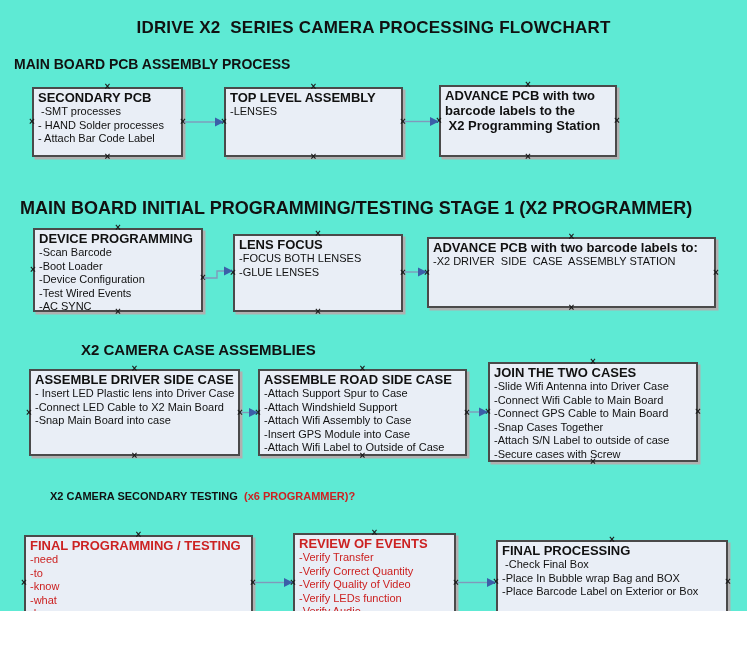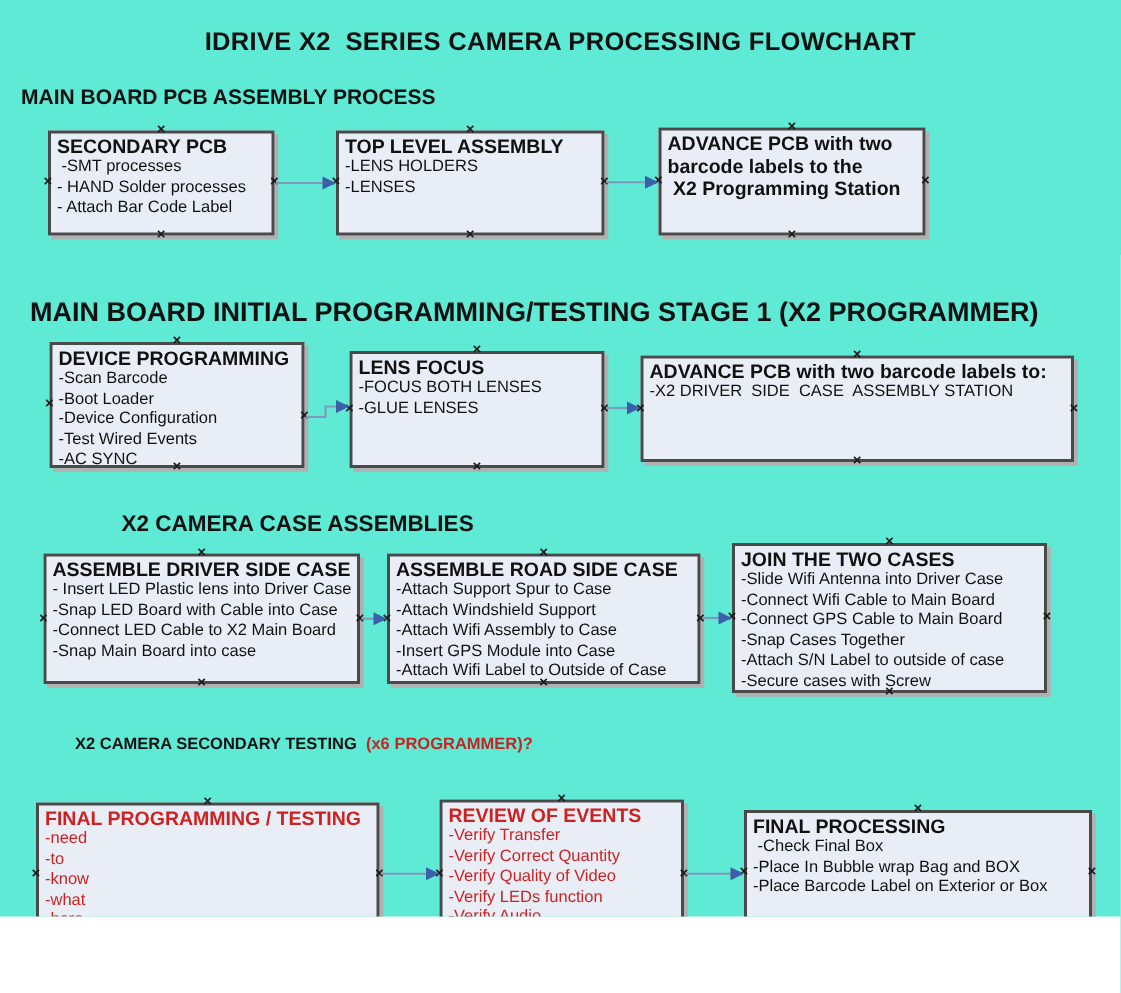--- a/index.html
+++ b/index.html
@@ -53,21 +53,20 @@
         <div class="line">- Attach Bar Code Label</div>
       </div>
   <span class="h ht">×</span>
       <span class="h hb">×</span>
       <span class="h hl">×</span>
       <span class="h hr">×</span>
     </div>
   <div class="box" style="left:224px;top:87px;width:179px;height:70px">
     <div class="box-title">TOP LEVEL ASSEMBLY</div>
     <div class="box-items">
-        <div class="line">-LENS HOLDERS</div>
         <div class="line">-LENSES</div>
       </div>
   <span class="h ht">×</span>
       <span class="h hb">×</span>
       <span class="h hl">×</span>
       <span class="h hr">×</span>
     </div>
   <div class="box" style="left:439px;top:85px;width:178px;height:72px">
     <div class="box-title">ADVANCE PCB with two
 barcode labels to the
@@ -111,21 +110,20 @@
   <span class="h ht">×</span>
       <span class="h hb">×</span>
       <span class="h hl">×</span>
       <span class="h hr">×</span>
     </div>
 
   <div class="box" style="left:29px;top:369px;width:211px;height:87px">
     <div class="box-title">ASSEMBLE DRIVER SIDE CASE</div>
     <div class="box-items">
         <div class="line">- Insert LED Plastic lens into Driver Case</div>
-        <div class="line">-Snap LED Board with Cable into Case</div>
         <div class="line">-Connect LED Cable to X2 Main Board</div>
         <div class="line">-Snap Main Board into case</div>
       </div>
   <span class="h ht">×</span>
       <span class="h hb">×</span>
       <span class="h hl">×</span>
       <span class="h hr">×</span>
     </div>
   <div class="box" style="left:258px;top:369px;width:209px;height:87px">
     <div class="box-title">ASSEMBLE ROAD SIDE CASE</div>

